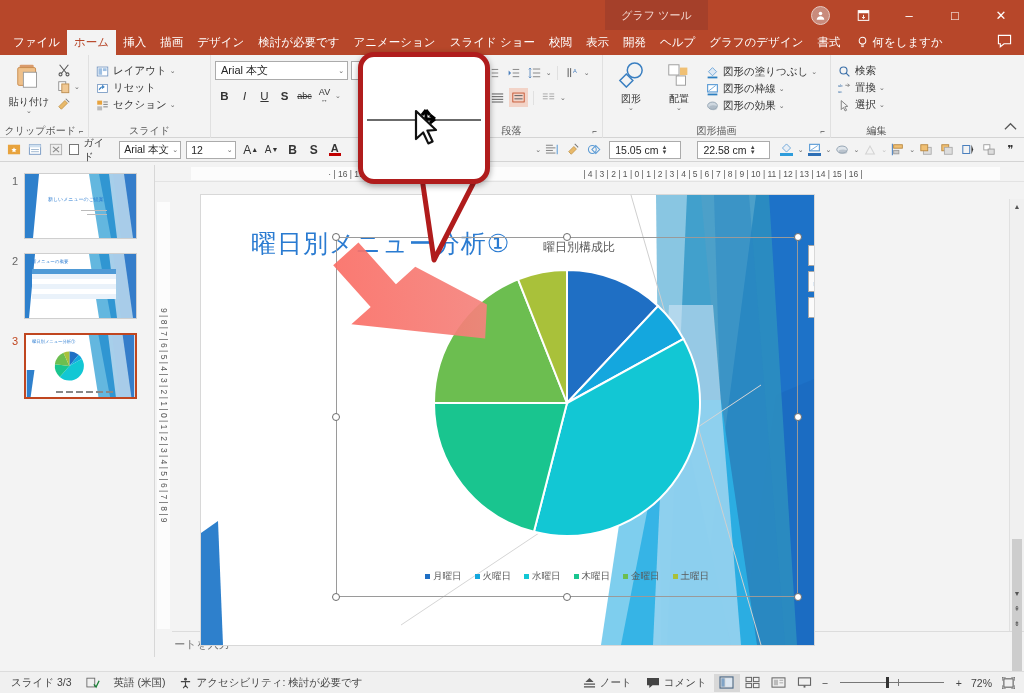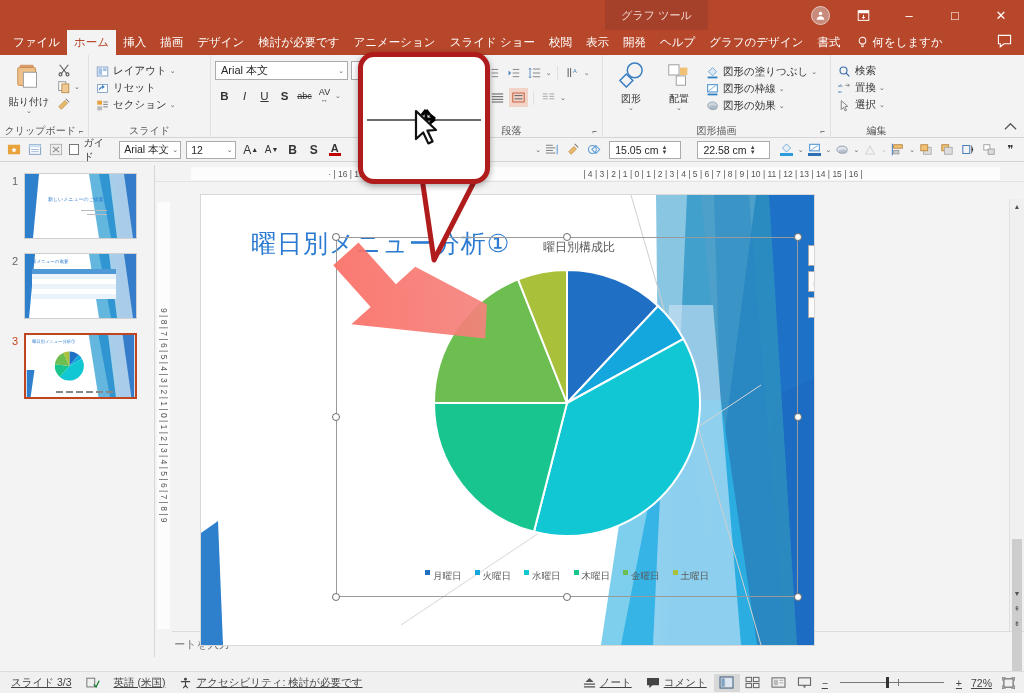--- a/index.html
+++ b/index.html
@@ -144,41 +144,41 @@
   }
   .chart-btns { position:absolute; left:472px; top:8px; display:flex; flex-direction:column; gap:5px; z-index:7;}
   .chart-btn {
     width:21px; height:21px; background:#fbfbfb; border:1px solid #a8a8a8;
     display:flex; align-items:center; justify-content:center;
   }
   .legend {
     position:absolute; left:0; right:0; bottom:14px; display:flex; justify-content:center; gap:13px;
     font-size:9.5px; color:#595959; font-family:"DejaVu Sans", sans-serif;
   }
-  .legend-item { display:flex; gap:3px; }
+  .legend-item { display:flex; align-items:center; gap:3px; }
   .legend-sq { width:5px; height:5px; display:inline-block; }
   
   .notes-bar {
     height:26px; background:#f3f3f3; border-top:1px solid #dcdcdc;
     display:flex; align-items:center; padding-left:8px; color:#737373; font-size:11px;
   }
   
   .vscroll {
     position:absolute; right:0; top:17px; bottom:0; width:15px; background:#f0f0f0;
     border-left:1px solid #e0e0e0;
   }
   .vscroll-thumb { position:absolute; left:2px; right:2px; top:340px; height:135px; background:#cdcdcd; }
   .vsc-btn { position:absolute; left:0; right:0; height:15px; display:flex; align-items:center; justify-content:center; font-size:7px; color:#555;}
   
   .statusbar {
     position:absolute; left:0; right:0; bottom:0; height:22px; background:#f0f0f0;
     border-top:1px solid #dcdcdc; display:flex; align-items:center; font-size:10.5px; color:#444;
     padding:0 4px;
   }
-  .sb-item { padding:0 7px; display:flex; align-items:center; gap:4px; white-space:nowrap;text-decoration:underline; }
+  .sb-item { padding:0 7px; display:flex; align-items:center; gap:4px; white-space:nowrap; }
   .sb-right { margin-left:auto; display:flex; align-items:center; }
   .viewbtn { width:26px; height:18px; display:flex; align-items:center; justify-content:center; }
   .viewbtn.sel { background:#d8d8d8; }
   .zoom-slider { width:120px; height:18px; display:flex; align-items:center; position:relative; }
   .zoom-track { position:absolute; left:8px; right:8px; height:1px; background:#777; }
   .zoom-knob { position:absolute; left:54px; width:3px; height:11px; background:#333; }
   .zoom-tick { position:absolute; left:66px; width:1px; height:7px; background:#777; }
   
   .callout {
     position:absolute; left:358px; top:52px; width:132px; height:132px; z-index:40;

